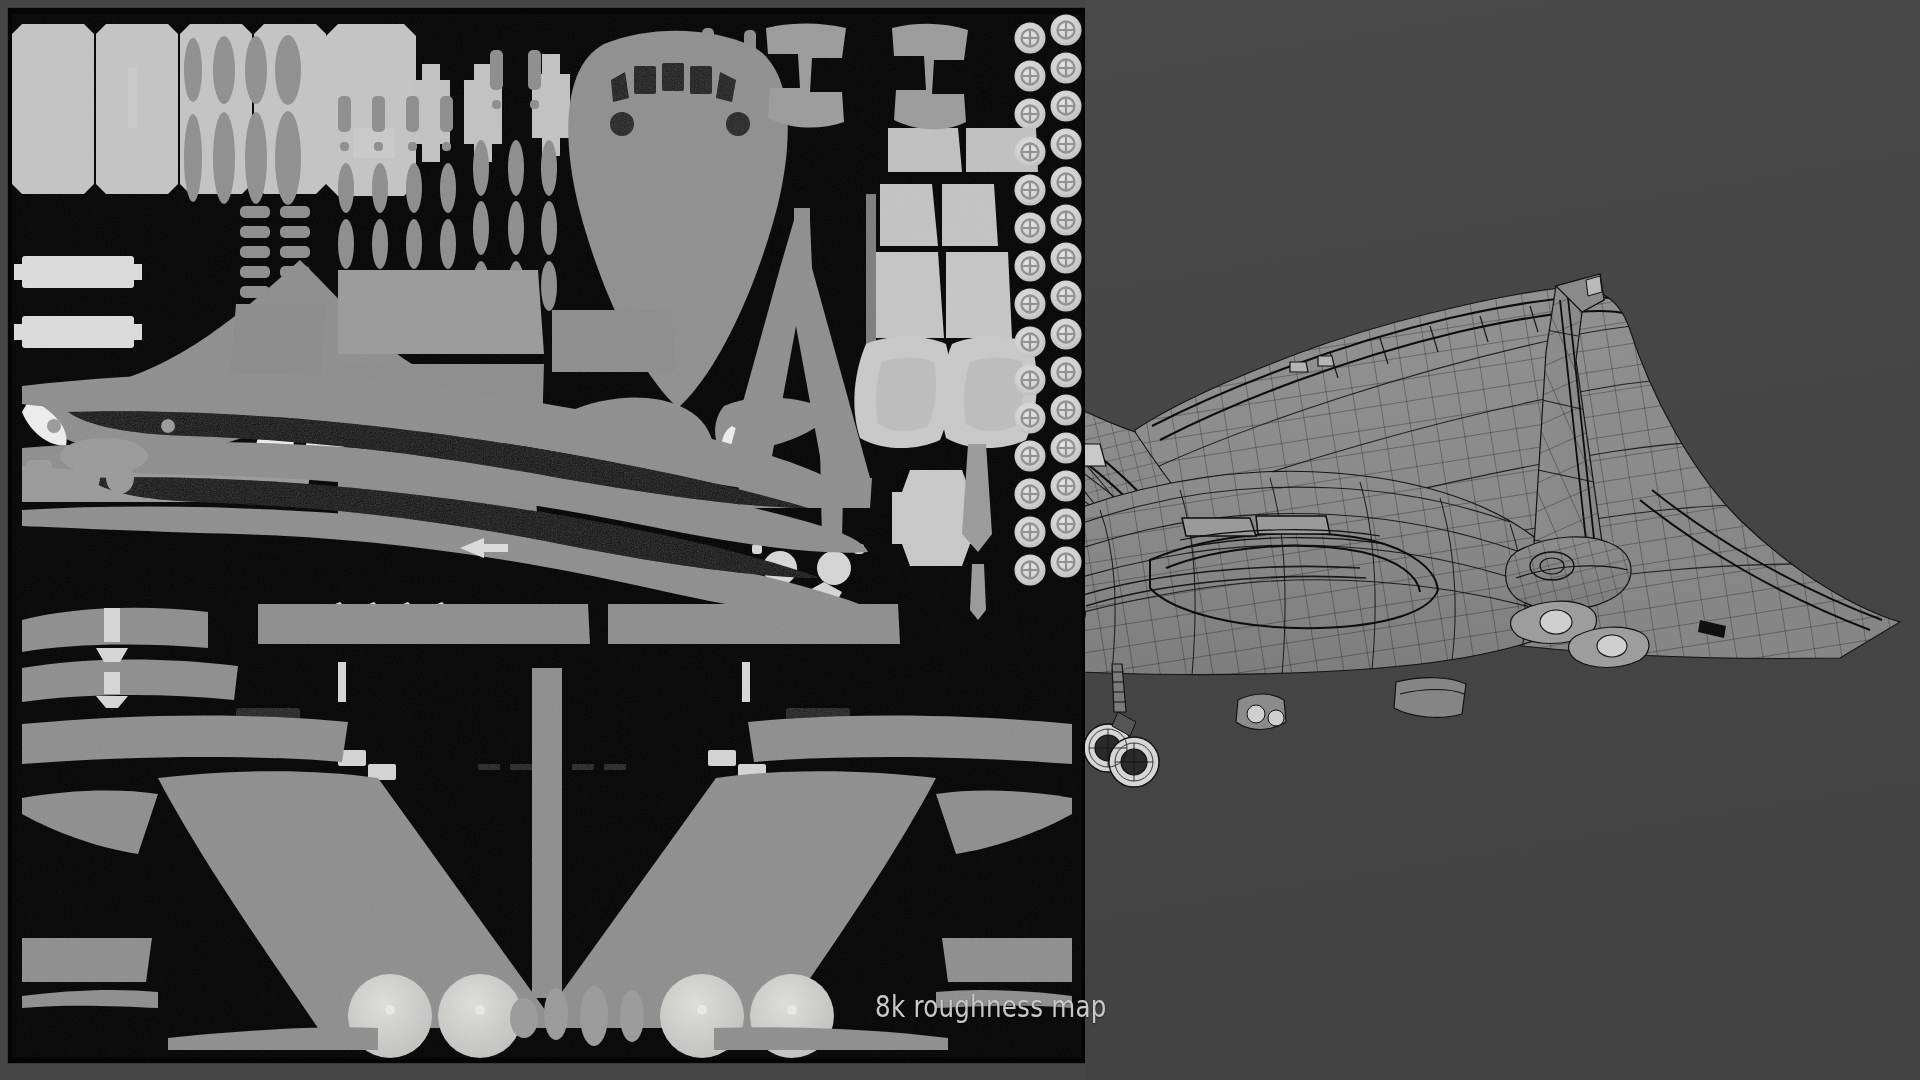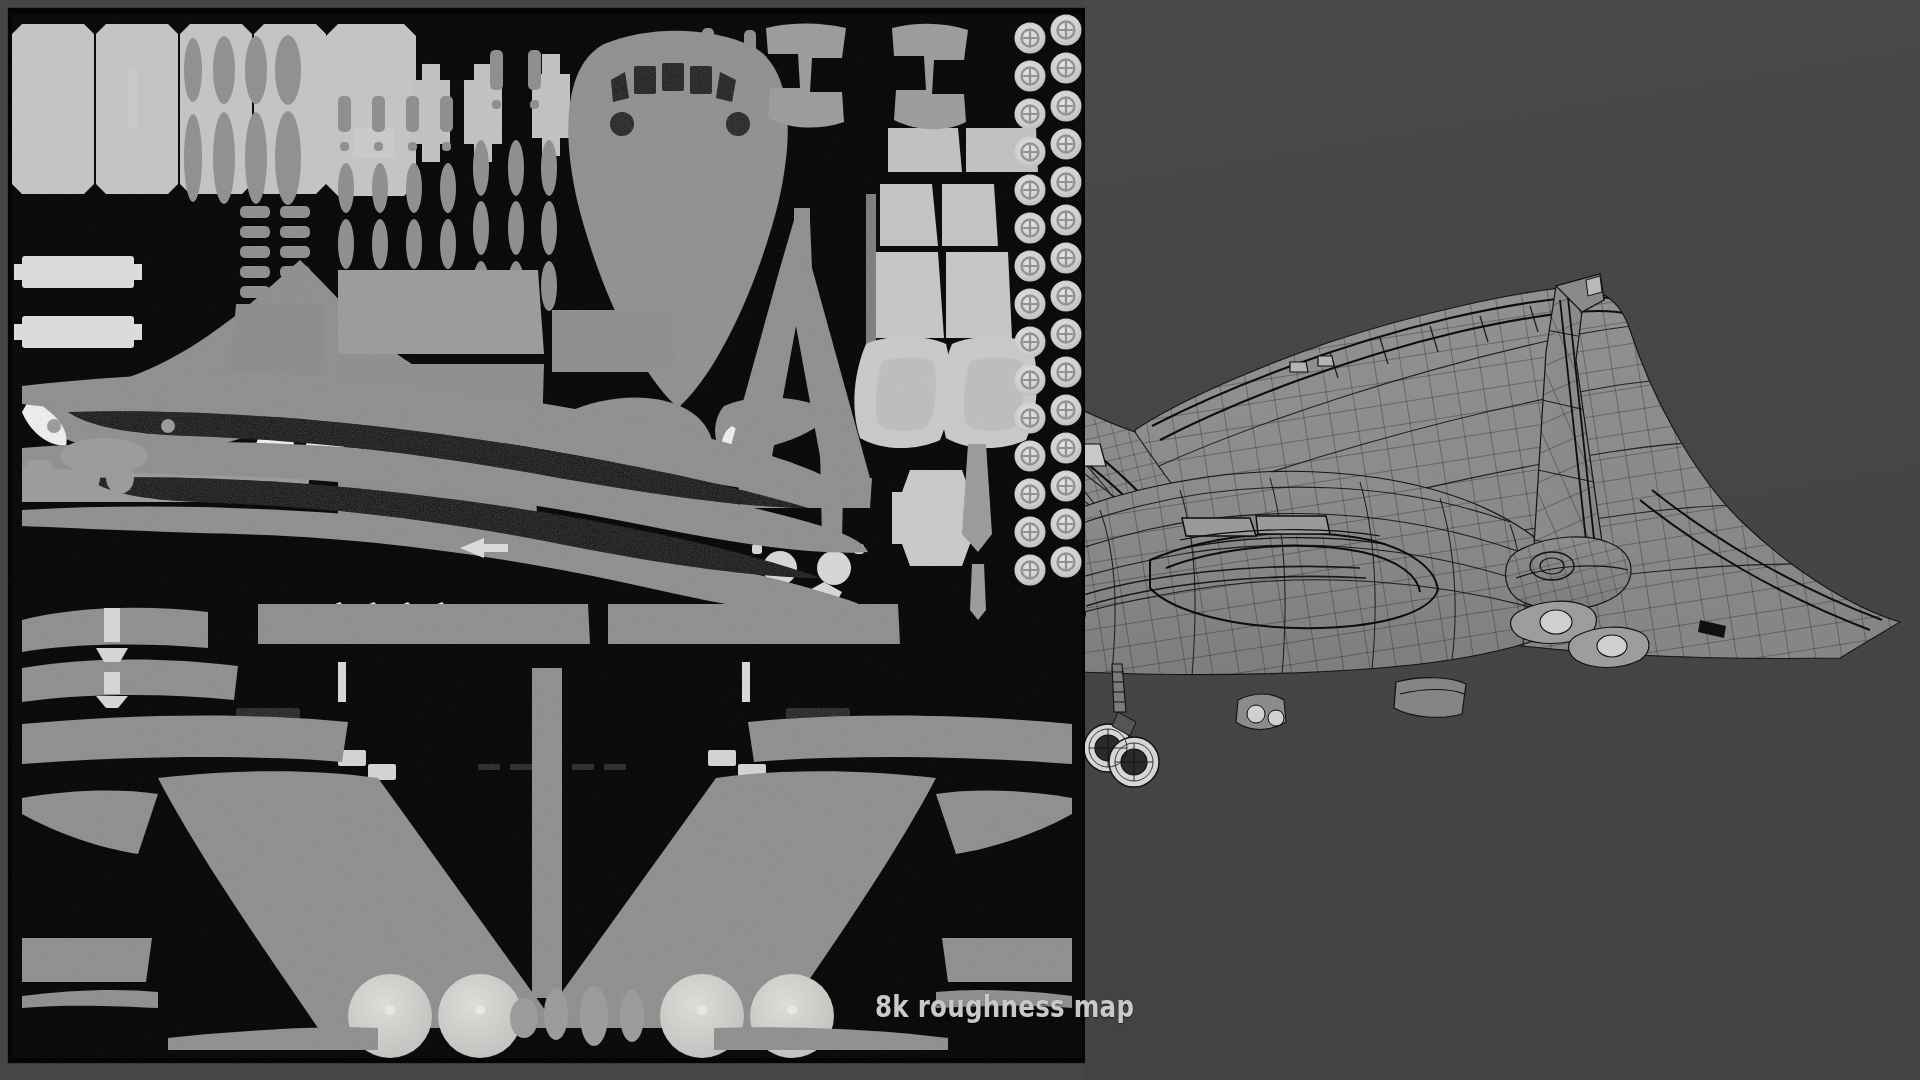--- a/index.html
+++ b/index.html
@@ -3,21 +3,21 @@
 <meta charset="utf-8">
 <title>8k roughness map — UV atlas and wireframe viewport</title>
 <style>
   html,body{margin:0;padding:0;}
   body{
     width:1920px;height:1080px;overflow:hidden;
     background:#464646;
     font-family:"Liberation Sans","DejaVu Sans",sans-serif;
     position:relative;
   }
-  #stage{position:absolute;inset:0;width:1920px;height:1080px;font-weight:bold;}
+  #stage{position:absolute;inset:0;width:1920px;height:1080px;}
 
   
   #uv-panel{
     position:absolute;left:8px;top:8px;width:1077px;height:1055px;
     background:#050505;
     box-shadow:0 0 0 1px #3a3a3a;
     overflow:hidden;
   }
   #uv-svg{display:block;width:100%;height:100%;}
 

